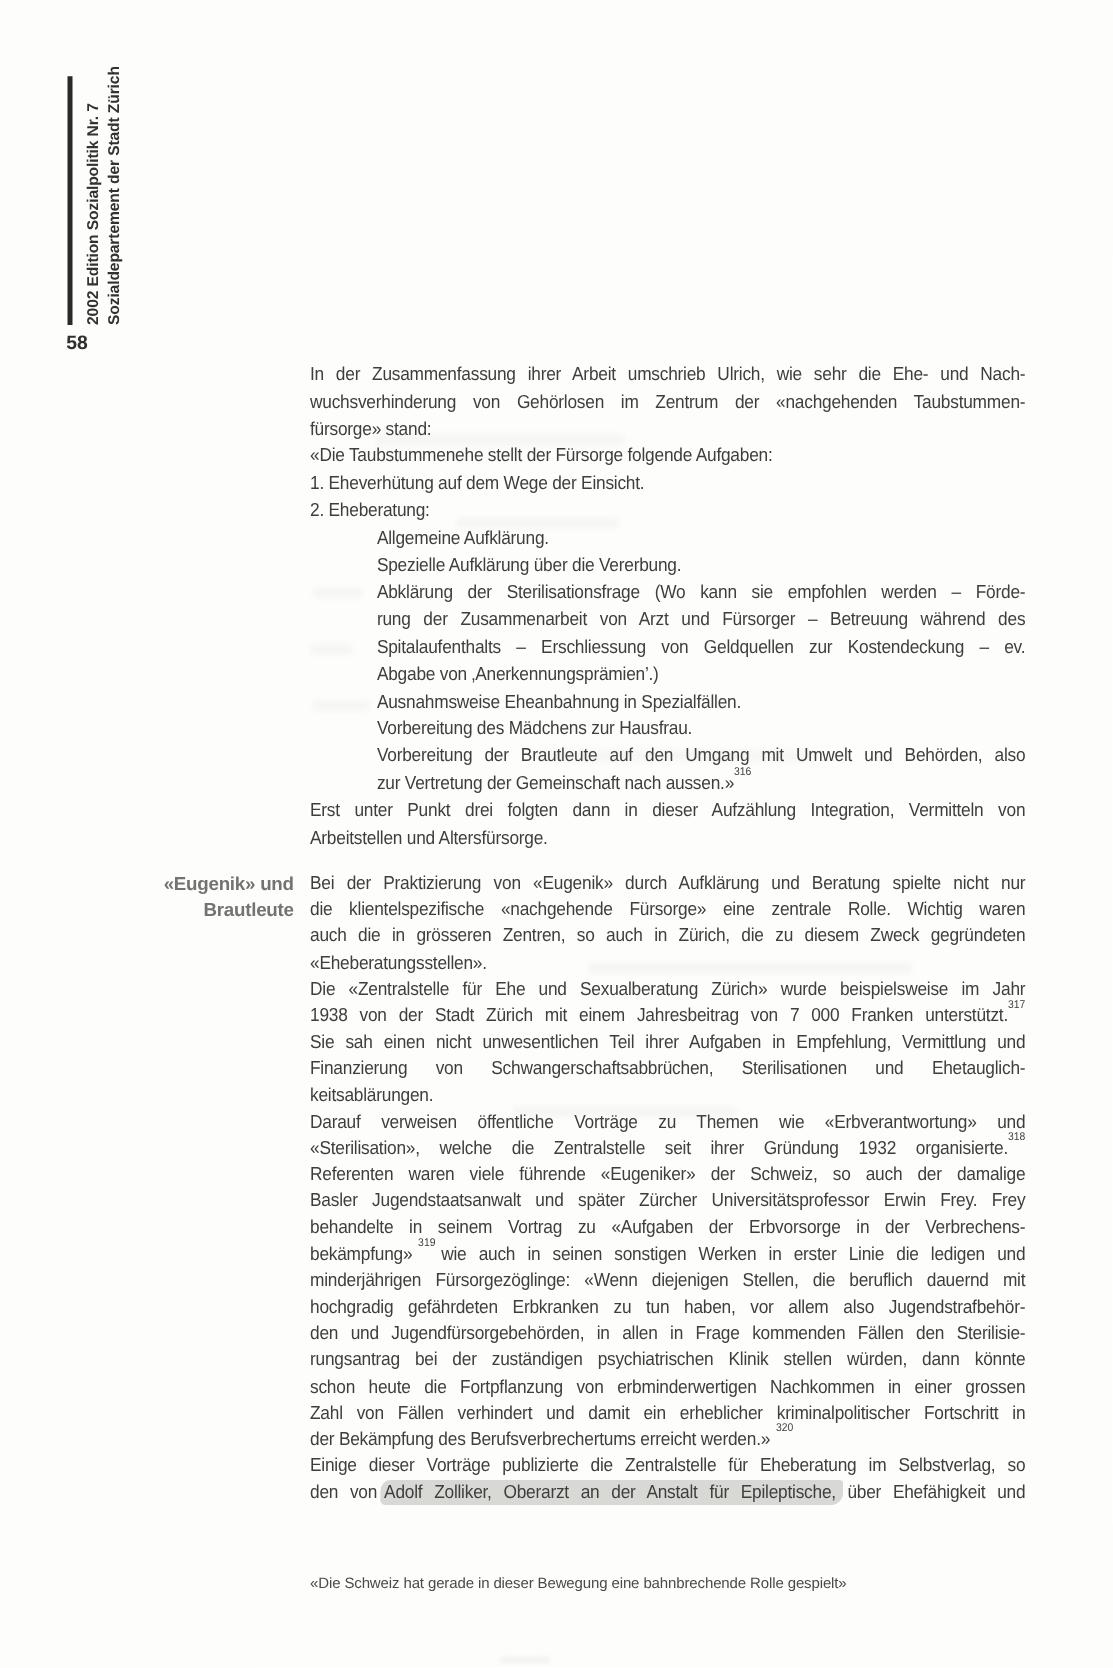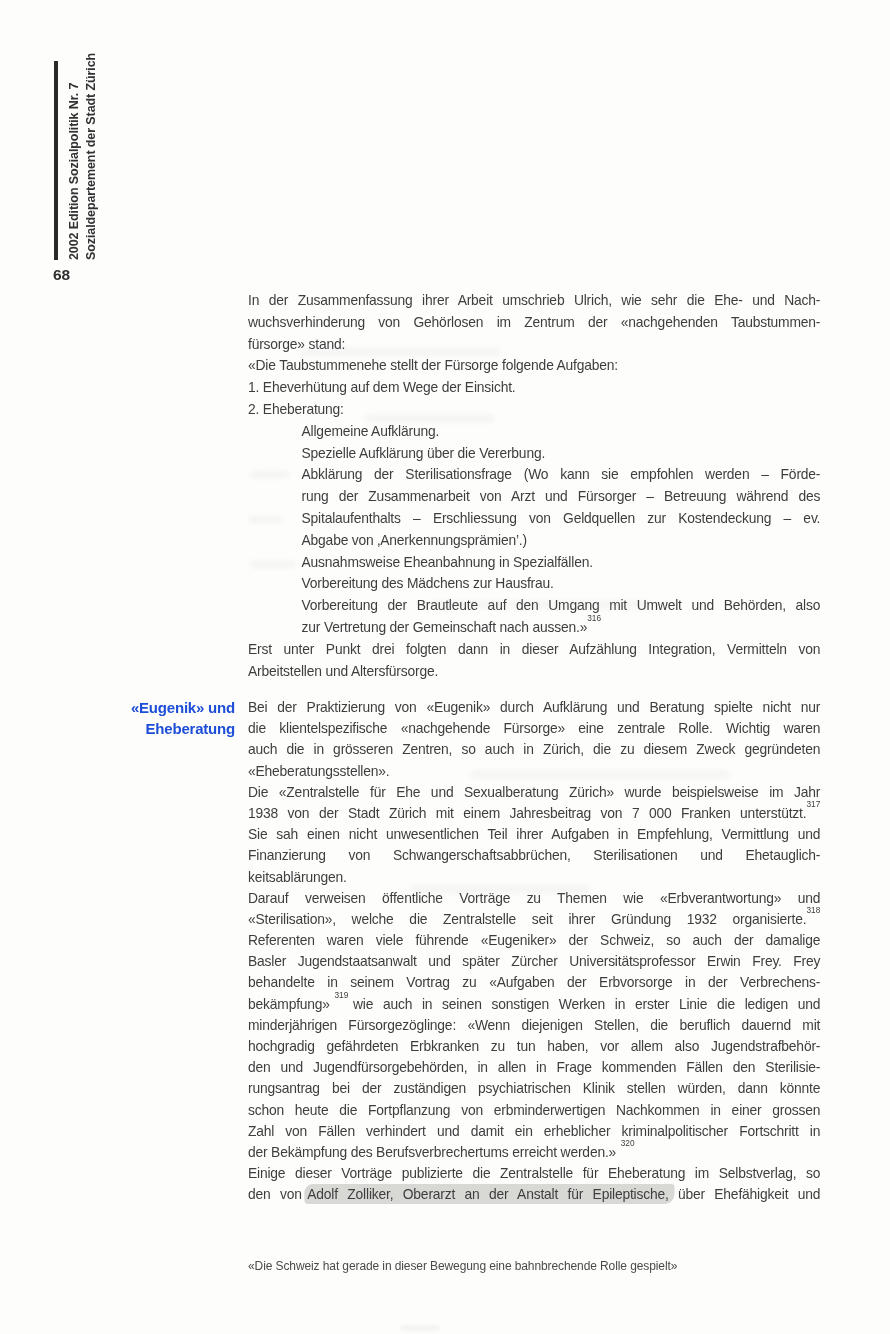--- a/index.html
+++ b/index.html
@@ -16,21 +16,21 @@
     position:absolute; left:66px; top:260px; width:200px;
     transform:rotate(-90deg); transform-origin:0 0;
     font-weight:bold; font-size:12.5px; line-height:16.5px;
     color:#323232; white-space:nowrap; letter-spacing:-0.1px;
   }
   .page-number { position:absolute; left:53px; top:266px; font-weight:bold; font-size:15.5px; color:#2f2f2f; }
 
   
   .margin-note {
     position:absolute; left:80px; top:697px; width:155px; text-align:right;
-    font-weight:bold; font-size:15px; line-height:21.2px; color:#1d4ed8; letter-spacing:-0.2px;
+    font-weight:bold; font-size:15px; line-height:21.2px; color:#737373; letter-spacing:-0.2px;
   }
 
   
   .textcol {
     position:absolute; left:248px; width:620px;
     transform:scaleX(0.923); transform-origin:0 0;
     font-size:15px; letter-spacing:-0.2px; color:#3e3e3e;
   }
   .block1 { top:289px; }
   .block1 .tl { height:21.8px; line-height:21.8px; }
@@ -62,25 +62,25 @@
 </head>
 <body>
 
 <div class="page">
 
   <div class="edition-bar"></div>
   <div class="edition-text">
     <div>2002 Edition Sozialpolitik Nr. 7</div>
     <div>Sozialdepartement der Stadt Zürich</div>
   </div>
-  <div class="page-number">68</div>
+  <div class="page-number">58</div>
 
   <div class="margin-note">
     <div>«Eugenik» und</div>
-    <div>Eheberatung</div>
+    <div>Brautleute</div>
   </div>
 
   <div class="textcol block1">
     <div class="tl j">In der Zusammenfassung ihrer Arbeit umschrieb Ulrich, wie sehr die Ehe- und Nach-</div>
     <div class="tl j">wuchsverhinderung von Gehörlosen im Zentrum der «nachgehenden Taubstummen-</div>
     <div class="tl">fürsorge» stand:</div>
     <div class="tl">«Die Taubstummenehe stellt der Fürsorge folgende Aufgaben:</div>
     <div class="tl">1. Eheverhütung auf dem Wege der Einsicht.</div>
     <div class="tl">2. Eheberatung:</div>
     <div class="tl ind">Allgemeine Aufklärung.</div>

